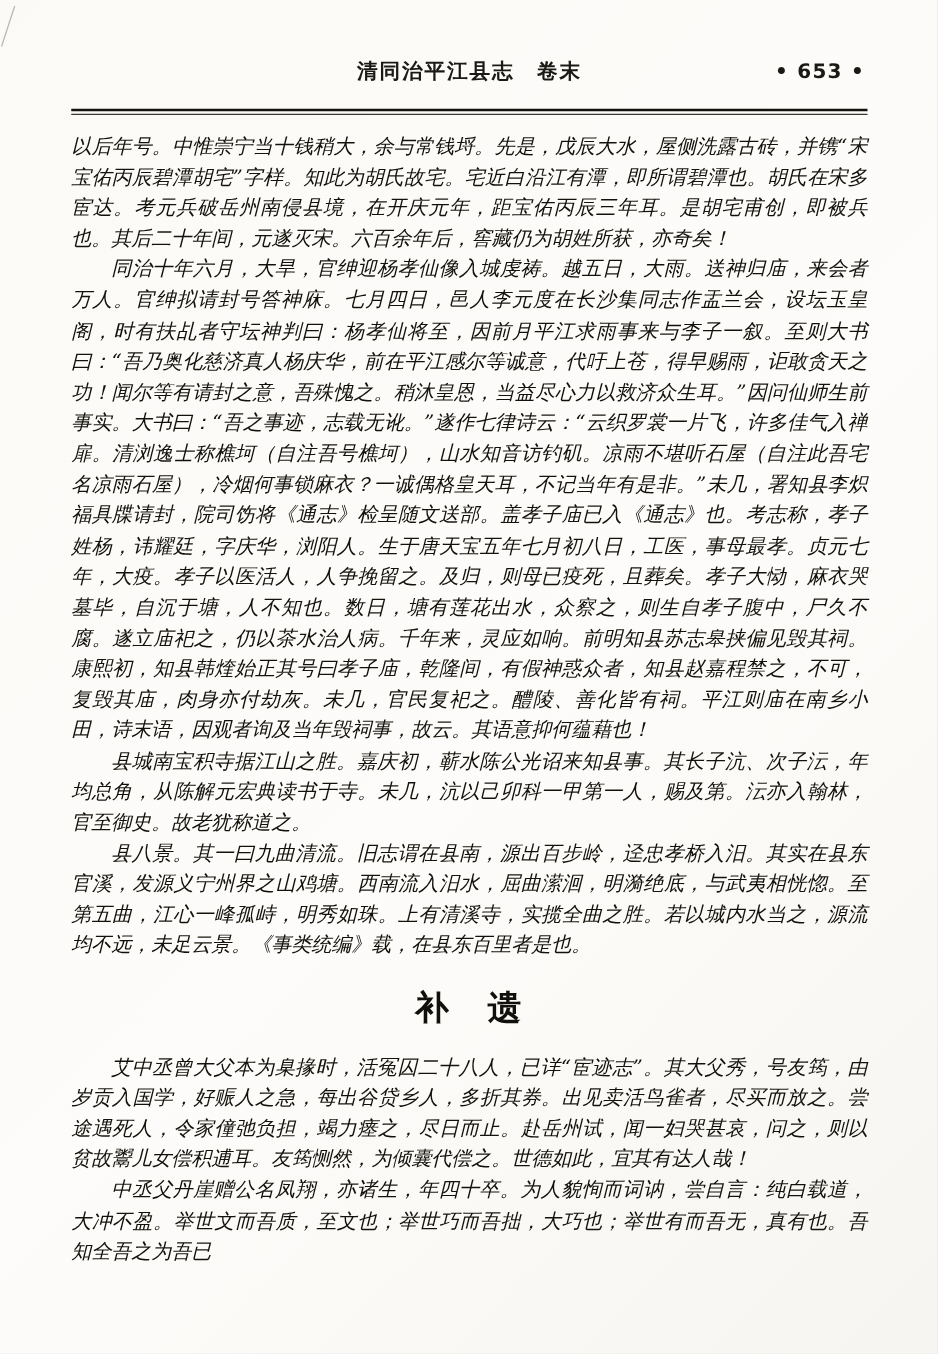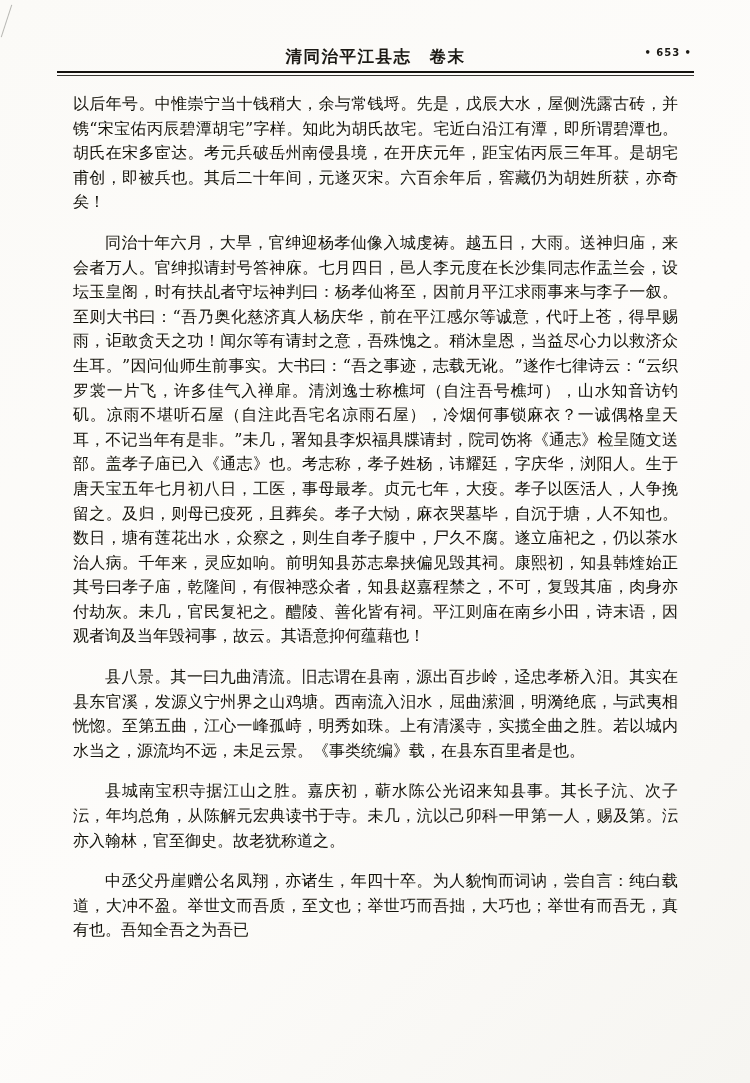--- a/index.html
+++ b/index.html
@@ -16,48 +16,49 @@
     box-sizing:border-box;
     padding:46px 56px 30px 57px;
     color:#171512;
   }
   
   .scratch{
     position:absolute;left:6px;top:4px;width:1px;height:34px;
     background:#9a9a96;transform:rotate(18deg);opacity:.7;
   }
   .header{
-    position:relative;height:22px;margin-bottom:3px;
+    position:relative;height:22px;margin-bottom:19px;
   }
   .header .title{
     position:absolute;left:0;right:0;text-align:center;
     font-size:16.5px;font-weight:bold;letter-spacing:1.5px;
     color:#1b1914;
   }
   .header .pageno{
     position:absolute;right:2px;top:1px;
-    font-size:10px;font-weight:bold;letter-spacing:1px;color:#1b1914;
+    font-size:16px;font-weight:bold;letter-spacing:1px;color:#1b1914;
     font-family:"DejaVu Sans","Liberation Sans",sans-serif;
   }
   .rule{
     height:2px;
     border-top:2.5px solid #14120e;
     border-bottom:1px solid #3a3833;
     margin-bottom:13px;
   }
   .body-text{
     font-size:16px;
     line-height:24.6px;
     text-align:justify;
     text-justify:inter-ideograph;
     color:#131109;
   }
   .body-text p{
-    margin:16px;
+    margin:0;
     word-break:break-all;
+    font-style:italic;
   }
   .body-text p.indent{text-indent:2em;}
   .section-heading{
     text-align:center;
     font-size:27px;
     font-weight:bold;
     letter-spacing:2px;
     margin:26px 0 22px 0;
     color:#12100b;
   }
@@ -71,19 +72,21 @@
   <div class="header">
     <div class="title">清同治平江县志　卷末</div>
     <div class="pageno">• 653 •</div>
   </div>
 
   <div class="rule"></div>
 
   <div class="body-text">
     <p>以后年号。中惟崇宁当十钱稍大，余与常钱埒。先是，戊辰大水，屋侧洗露古砖，并镌“宋宝佑丙辰碧潭胡宅”字样。知此为胡氏故宅。宅近白沿江有潭，即所谓碧潭也。胡氏在宋多宦达。考元兵破岳州南侵县境，在开庆元年，距宝佑丙辰三年耳。是胡宅甫创，即被兵也。其后二十年间，元遂灭宋。六百余年后，窖藏仍为胡姓所获，亦奇矣！</p>
     <p class="indent">同治十年六月，大旱，官绅迎杨孝仙像入城虔祷。越五日，大雨。送神归庙，来会者万人。官绅拟请封号答神庥。七月四日，邑人李元度在长沙集同志作盂兰会，设坛玉皇阁，时有扶乩者守坛神判曰：杨孝仙将至，因前月平江求雨事来与李子一叙。至则大书曰：“吾乃奥化慈济真人杨庆华，前在平江感尔等诚意，代吁上苍，得早赐雨，讵敢贪天之功！闻尔等有请封之意，吾殊愧之。稍沐皇恩，当益尽心力以救济众生耳。”因问仙师生前事实。大书曰：“吾之事迹，志载无讹。”遂作七律诗云：“云织罗裳一片飞，许多佳气入禅扉。清浏逸士称樵坷（自注吾号樵坷），山水知音访钓矶。凉雨不堪听石屋（自注此吾宅名凉雨石屋），冷烟何事锁麻衣？一诚偶格皇天耳，不记当年有是非。”未几，署知县李炽福具牒请封，院司饬将《通志》检呈随文送部。盖孝子庙已入《通志》也。考志称，孝子姓杨，讳耀廷，字庆华，浏阳人。生于唐天宝五年七月初八日，工医，事母最孝。贞元七年，大疫。孝子以医活人，人争挽留之。及归，则母已疫死，且葬矣。孝子大恸，麻衣哭墓毕，自沉于塘，人不知也。数日，塘有莲花出水，众察之，则生自孝子腹中，尸久不腐。遂立庙祀之，仍以茶水治人病。千年来，灵应如响。前明知县苏志皋挟偏见毁其祠。康熙初，知县韩煃始正其号曰孝子庙，乾隆间，有假神惑众者，知县赵嘉程禁之，不可，复毁其庙，肉身亦付劫灰。未几，官民复祀之。醴陵、善化皆有祠。平江则庙在南乡小田，诗末语，因观者询及当年毁祠事，故云。其语意抑何蕴藉也！</p>
+    <p class="indent">县城南宝积寺据江山之胜。嘉庆初，蕲水陈公光诏来知县事。其长子沆、次子沄，年均总角，从陈解元宏典读书于寺。未几，沆以己卯科一甲第一人，赐及第。沄亦入翰林，官至御史。故老犹称道之。</p>
     <p class="indent">县八景。其一曰九曲清流。旧志谓在县南，源出百步岭，迳忠孝桥入汨。其实在县东官溪，发源义宁州界之山鸡塘。西南流入汨水，屈曲潆洄，明漪绝底，与武夷相恍惚。至第五曲，江心一峰孤峙，明秀如珠。上有清溪寺，实揽全曲之胜。若以城内水当之，源流均不远，未足云景。《事类统编》载，在县东百里者是也。</p>
-    <p class="indent">县城南宝积寺据江山之胜。嘉庆初，蕲水陈公光诏来知县事。其长子沆、次子沄，年均总角，从陈解元宏典读书于寺。未几，沆以己卯科一甲第一人，赐及第。沄亦入翰林，官至御史。故老犹称道之。</p>
 
+    <div class="section-heading">补　遗</div>
 
+    <p class="indent">艾中丞曾大父本为臬掾时，活冤囚二十八人，已详“宦迹志”。其大父秀，号友筠，由岁贡入国学，好赈人之急，每出谷贷乡人，多折其券。出见卖活鸟雀者，尽买而放之。尝途遇死人，令家僮弛负担，竭力瘗之，尽日而止。赴岳州试，闻一妇哭甚哀，问之，则以贫故鬻儿女偿积逋耳。友筠恻然，为倾囊代偿之。世德如此，宜其有达人哉！</p>
     <p class="indent">中丞父丹崖赠公名凤翔，亦诸生，年四十卒。为人貌恂而词讷，尝自言：纯白载道，大冲不盈。举世文而吾质，至文也；举世巧而吾拙，大巧也；举世有而吾无，真有也。吾知全吾之为吾已</p>
   </div>
 </div>
 
 </body></html>

